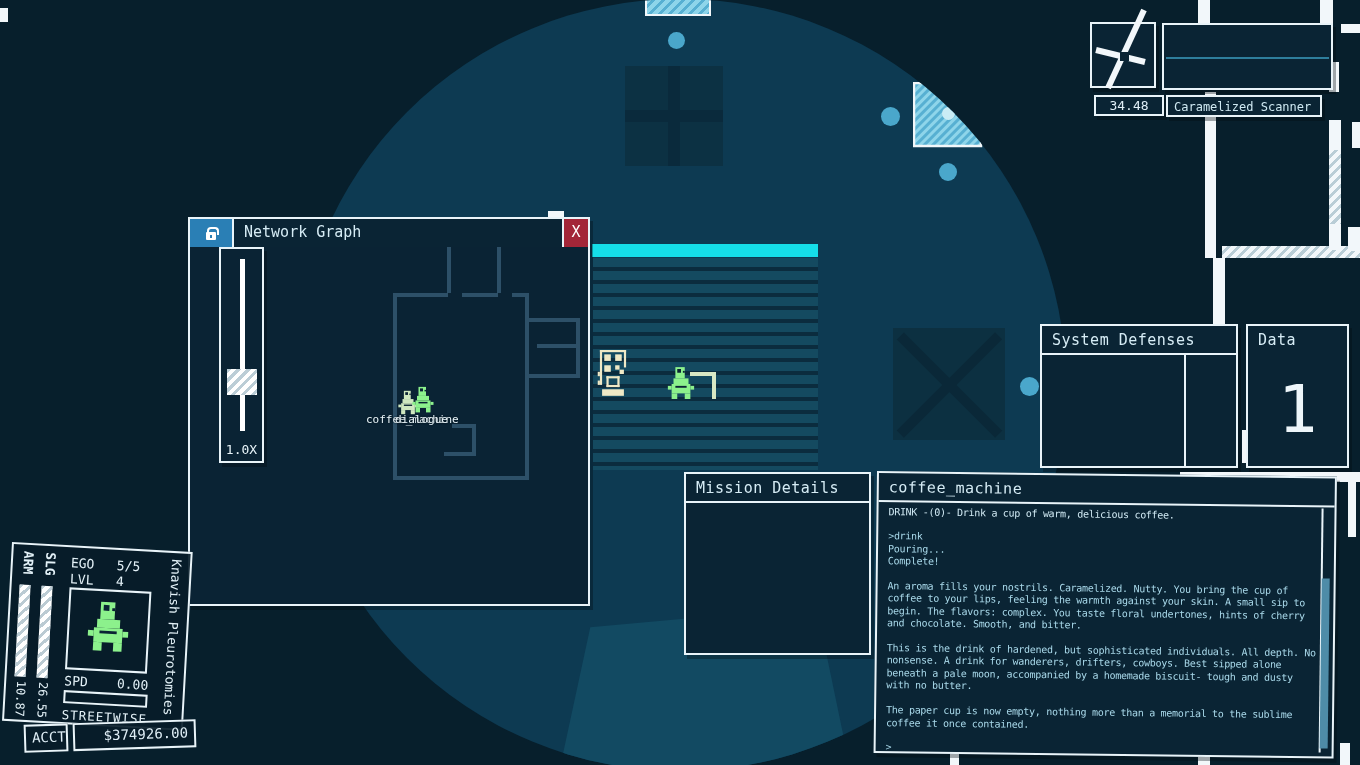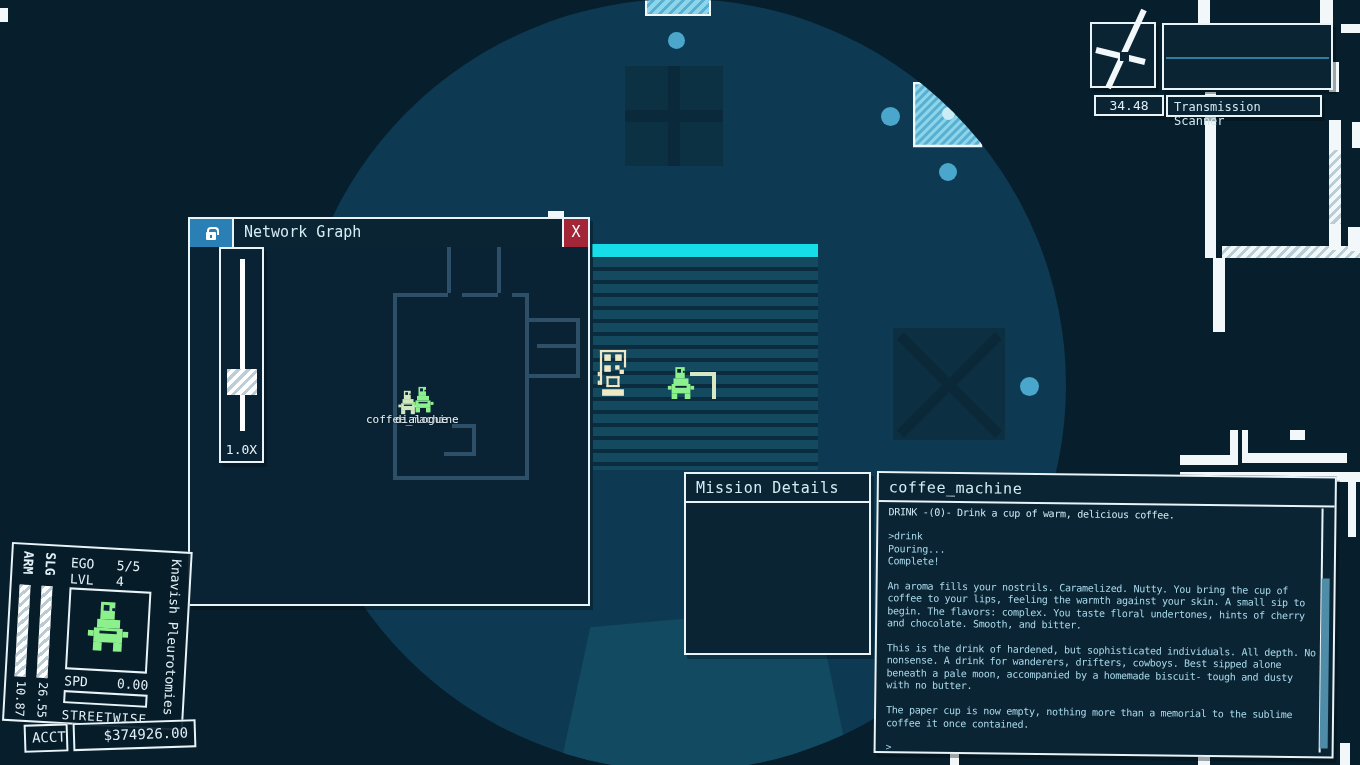--- a/index.html
+++ b/index.html
@@ -174,21 +174,21 @@
   <div class="win" style="left:1090px;top:22px;width:66px;height:66px;"></div>
   <svg class="abs" style="left:1088px;top:0;overflow:visible;" width="72" height="96">
     <line x1="20" y1="88" x2="56" y2="10" stroke="#f2f7fa" stroke-width="6"></line>
     <line x1="8" y1="50" x2="57" y2="62" stroke="#f2f7fa" stroke-width="6"></line>
     <rect x="32" y="52" width="9" height="9" fill="#0a2434"></rect>
   </svg>
   <div class="win" style="left:1094px;top:95px;width:70px;height:21px;text-align:center;color:#dfeef6;font-size:13px;padding-top:1px;"><span>34.48</span></div>
   <div class="win" style="left:1162px;top:23px;width:171px;height:67px;">
     <div class="scanline" style="top:32px;"></div>
   </div>
-  <div class="win" style="left:1166px;top:95px;width:156px;height:22px;color:#cfe9f2;font-size:12px;padding:3px 6px 0;"><span>Transmission Scanner</span></div>
+  <div class="win" style="left:1166px;top:95px;width:156px;height:22px;color:#cfe9f2;font-size:12px;padding:3px 6px 0;"><span>Caramelized Scanner</span></div>
 
   <div class="win" style="left:188px;top:217px;width:402px;height:389px;">
     <div class="ng-titlebar">
       <div class="ng-lock">
           <span class="lockglyph"></span>
         </div>
       <div class="ng-title">Network Graph</div>
       <div class="ng-close">X</div>
     </div>
     <div class="ng-content">
@@ -237,20 +237,29 @@
       <div class="nodelabel" style="left:205px;top:166px;">dialogue</div>
     </div>
   </div>
 
   <div class="sliderpanel" style="left:188px;top:247px;width:45px;height:216px;">
     <div class="slidertrack"></div>
     <div class="sliderhandle"></div>
     <div class="sliderlabel">1.0X</div>
   </div>
 
+  <div class="win" style="left:1040px;top:324px;width:198px;height:144px;">
+    <div class="wtitle">System Defenses</div>
+    <div class="wdiv"></div>
+    <div class="vdiv" style="left:142px;top:28px;"></div>
+  </div>
+  <div class="win" style="left:1246px;top:324px;width:103px;height:144px;">
+    <div class="wtitle">Data</div>
+    <div class="bigone">1</div>
+  </div>
 
   <div class="win" style="left:684px;top:472px;width:187px;height:183px;">
     <div class="wtitle">Mission Details</div>
     <div class="wdiv"></div>
   </div>
 
   <div class="win" style="left:877px;top:471px;width:460px;height:282px;transform:rotate(0.7deg);transform-origin:top left;">
     <div class="wtitle" style="font-size:15px;">coffee_machine</div>
     <div class="wdiv"></div>
     <div style="padding:4px 14px 0 10px;">

